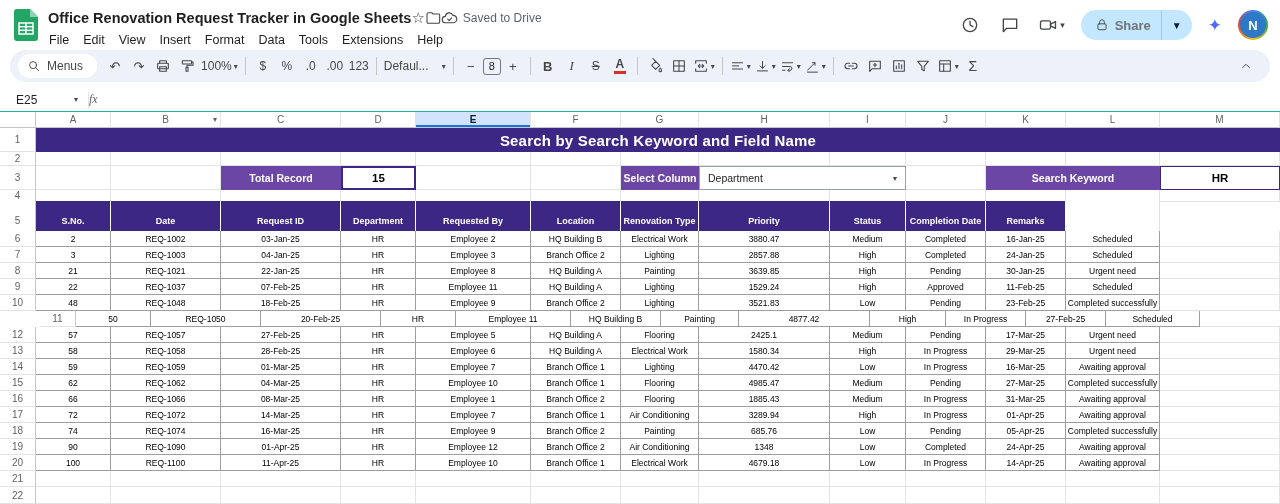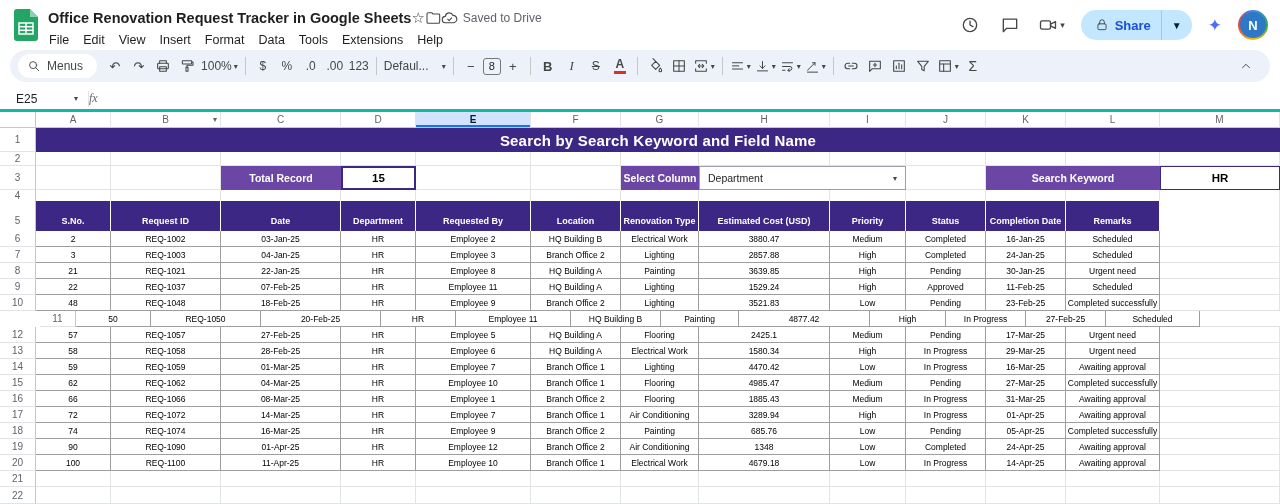--- a/index.html
+++ b/index.html
@@ -21,21 +21,21 @@
   .title-mini { display:flex; align-items:center; color:#444746; }
   .saved-chip { display:flex; align-items:center; gap:5px; font-size:12px; color:#5f6368; }
   .star-glyph { font-size:15px; color:#444746; }
   .menu-bar { display:flex; margin-top:1px; margin-left:-6px; }
   .menu-item { font-size:12.5px; color:#1f1f1f; padding:2px 7px; border-radius:9px; cursor:default; }
   .top-right { margin-left:auto; display:flex; align-items:center; gap:16px; padding-top:4px; }
   .tr-icon { width:24px; height:24px; display:flex; align-items:center; justify-content:center; }
   .cam-group { display:flex; align-items:center; gap:2px; }
   .dd-arrow { font-size:9px; color:#444746; }
   .share-pill { display:flex; align-items:center; background:#c2e7ff; border-radius:16px; height:30px; overflow:hidden; }
-  .share-main { display:flex; align-items:center; gap:6px; padding:0 10px 0 14px; font-size:13px; font-weight:700; color:#1d4ed8; }
+  .share-main { display:flex; align-items:center; gap:6px; padding:0 10px 0 14px; font-size:13px; font-weight:700; color:#737373; }
   .share-split { width:1px; height:30px; background:#a8c7e2; }
   .share-caret { padding:0 10px; font-size:10px; color:#001d35; }
   .sparkle { font-size:17px; color:#4b6bfb; }
   .avatar-ring { width:30px; height:30px; border-radius:50%; padding:2px; background:conic-gradient(#4285f4,#34a853,#fbbc04,#ea4335,#4285f4); }
   .avatar { width:26px; height:26px; border-radius:50%; background:#2d79c7; color:#fff; font-size:13px; font-weight:700; display:flex; align-items:center; justify-content:center; }
 
   
   .toolbar-wrap { padding:2px 10px 6px 10px; height:40px; }
   .toolbar { height:32px; background:#edf2fa; border-radius:18px; display:flex; align-items:center; padding:0 12px 0 8px; }
   .tb-chip { background:#fff; border-radius:15px; height:24px; display:flex; align-items:center; gap:6px; padding:0 14px 0 9px; font-size:12px; color:#444746; margin-right:6px; }
@@ -45,21 +45,21 @@
   .tb-bold { font-weight:700; font-size:13px; }
   .tb-italic { font-style:italic; font-family:"Liberation Serif",serif; font-size:13px; }
   .tb-strike { text-decoration:line-through; font-size:12px; }
   .tb-colorA { display:flex; flex-direction:column; align-items:center; line-height:1; font-size:12px; font-weight:700; }
   .tb-colorA .bar { width:12px; height:3px; background:#d93025; margin-top:1px; }
   .fs-box { width:18px; height:17px; border:1px solid #747775; border-radius:3px; font-size:11px; line-height:15px; text-align:center; color:#1f1f1f; }
   .mini-dd { font-size:8px; color:#444746; margin-left:2px; }
   .tb-right { margin-left:auto; }
 
   
-  .formula-bar { height:24px; display:flex; align-items:center; border-bottom:3px solid #14b8a6; }
+  .formula-bar { height:24px; display:flex; align-items:center; border-bottom:1px solid #14b8a6; }
   .name-box { width:88px; display:flex; align-items:center; justify-content:space-between; padding:0 10px 0 16px; font-size:12px; color:#1f1f1f; }
   .fb-div { width:1px; height:16px; background:#e1e3e6; }
   .fx { font-style:italic; color:#5f6368; font-size:12px; margin-left:0; font-family:"Liberation Serif",serif; }
 
   
   .gridrow { display:grid; grid-template-columns:36px 75px 110px 120px 75px 115px 90px 78px 131px 76px 80px 80px 94px 120px; }
   .span2 { grid-column: span 2; }
   .span13 { grid-column: span 13; }
   .colhead-row { height:16px; }
   .corner { background:#fff; border-right:1px solid #c4c7c5; border-bottom:1px solid #c4c7c5; }
@@ -383,27 +383,26 @@
       <div class="cell"></div>
       <div class="cell"></div>
       <div class="cell"></div>
       <div class="cell"></div>
       <div class="cell"></div>
     </div>
 
   <div class="gridrow" style="height:30px" id="table-header-row">
     <div class="rownum">5</div>
   <div class="th">S.No.</div>
+      <div class="th">Date</div>
       <div class="th">Request ID</div>
-      <div class="th">Date</div>
       <div class="th">Department</div>
       <div class="th">Requested By</div>
       <div class="th">Location</div>
       <div class="th">Renovation Type</div>
-      <div class="th">Estimated Cost (USD)</div>
       <div class="th">Priority</div>
       <div class="th">Status</div>
       <div class="th">Completion Date</div>
       <div class="th">Remarks</div>
       <div class="cell"></div>
     </div>
 
   <div id="data-rows">
       <div class="gridrow" style="height: 16px;">
         <div class="rownum">6</div>

